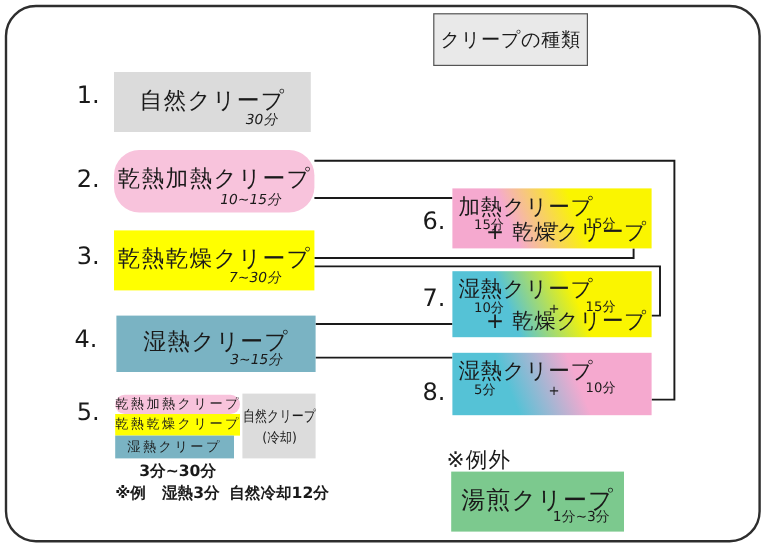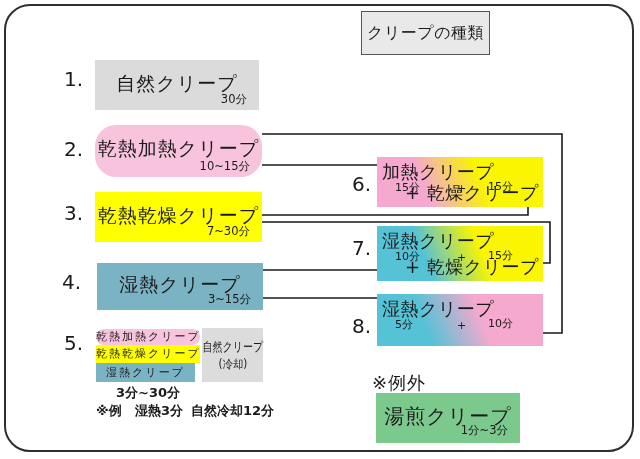--- a/index.html
+++ b/index.html
@@ -19,21 +19,21 @@
     font-size:16px;letter-spacing:0.5px;
   }
   .connectors{position:absolute;left:0;top:0;pointer-events:none;}
   .connectors polyline{fill:none;stroke:#1a1a1a;stroke-width:1.6;}
   .num{position:absolute;font-size:20px;line-height:1;}
   .box{position:absolute;box-sizing:border-box;}
   .box-label{
     position:absolute;left:0;right:0;top:11px;text-align:center;
     font-size:19px;letter-spacing:1px;white-space:nowrap;
   }
-  .box-time{position:absolute;right:12px;bottom:3px;font-size:11.5px;}
+  .box-time{position:absolute;right:28px;bottom:3px;font-size:11.5px;font-style:italic;}
   .gray{background:#dbdbdb;}
   .pink{background:#f8c3dc;border-radius:21px;}
   .yellow{background:#ffff00;}
   .teal{background:#7ab3c3;}
   .green{background:#7cc98e;}
   .grad-py{background:linear-gradient(68deg,#f5a9cf 30%,#faf500 62%);}
   .grad-ty{background:linear-gradient(68deg,#55c2d6 30%,#faf500 62%);}
   .grad-tp{background:linear-gradient(68deg,#55c2d6 30%,#f5a9cf 62%);}
   .s-layer{
     position:absolute;box-sizing:border-box;text-align:center;

